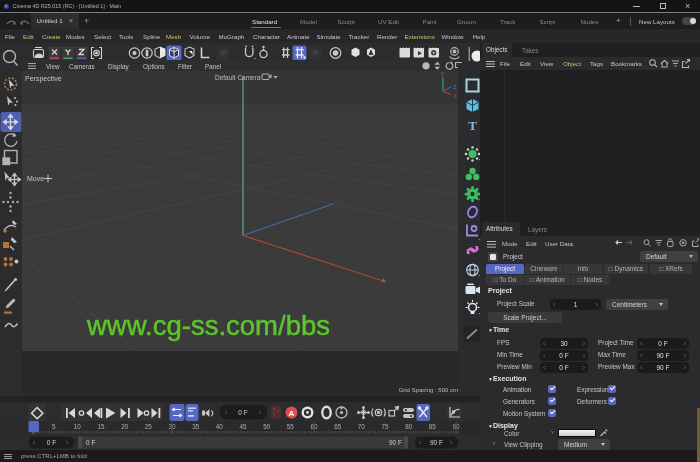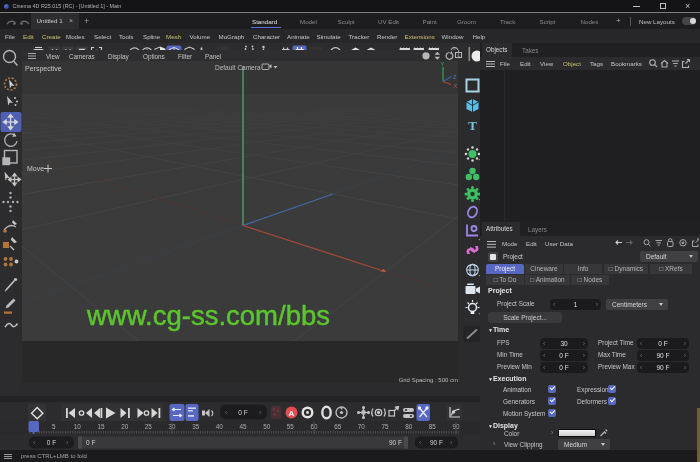--- a/index.html
+++ b/index.html
@@ -244,21 +244,21 @@
           <path d="M4.5 248.5 l2 -0.5 l-1 -1.2 z" fill="#d8d8d8"></path>
   </g>
   <g>
     <path d="M6.5 262.5 l7 -7 l2 2 l-7 7 l-2.8 0.8 z" fill="#cfcfcf"></path>
   </g>
   <rect x="4" y="268.5" width="8" height="2.2" fill="#c87f3c"></rect>
   <path d="M5 284 q4 -6 6.5 -2 q2.5 4 6 -1.5" stroke="#cfcfcf" stroke-width="1.5" fill="none"></path>
 </svg>
 </div>
 
-<div class="abs" style="left:22px;top:50px;width:436px;height:333px;background:#3b3b3b">
+<div class="abs" style="left:22px;top:60px;width:436px;height:333px;background:#3b3b3b">
 
   <div class="abs" style="left:0;top:0;width:436px;height:11px;background:#2e2e30">
     <div class="abs" style="left:6px;top:3px;width:8px;height:1.1px;background:#a8a8a8;box-shadow:0 2.5px #a8a8a8,0 5px #a8a8a8"></div>
     <div class="abs" style="left:24px;top:2.5px;color:#c6c6c6;font-size:6.3px">View</div>
     <div class="abs" style="left:47px;top:2.5px;color:#c6c6c6;font-size:6.3px">Cameras</div>
     <div class="abs" style="left:86px;top:2.5px;color:#c6c6c6;font-size:6.3px">Display</div>
     <div class="abs" style="left:121px;top:2.5px;color:#c6c6c6;font-size:6.3px">Options</div>
     <div class="abs" style="left:156px;top:2.5px;color:#c6c6c6;font-size:6.3px">Filter</div>
     <div class="abs" style="left:183px;top:2.5px;color:#c6c6c6;font-size:6.3px">Panel</div>
     <svg class="abs" style="left:400px;top:1px" width="36" height="10">

